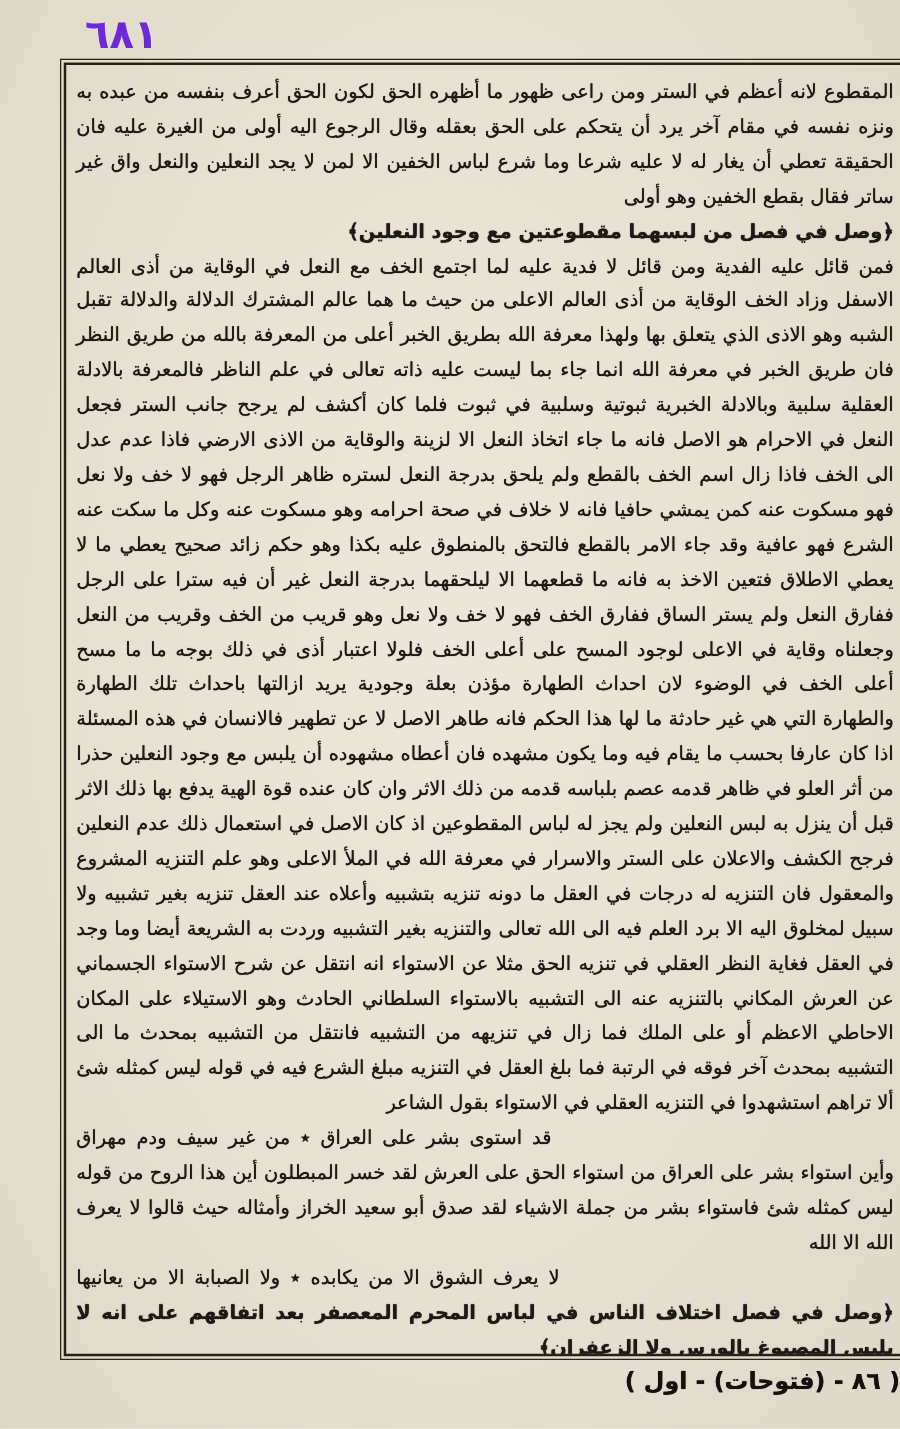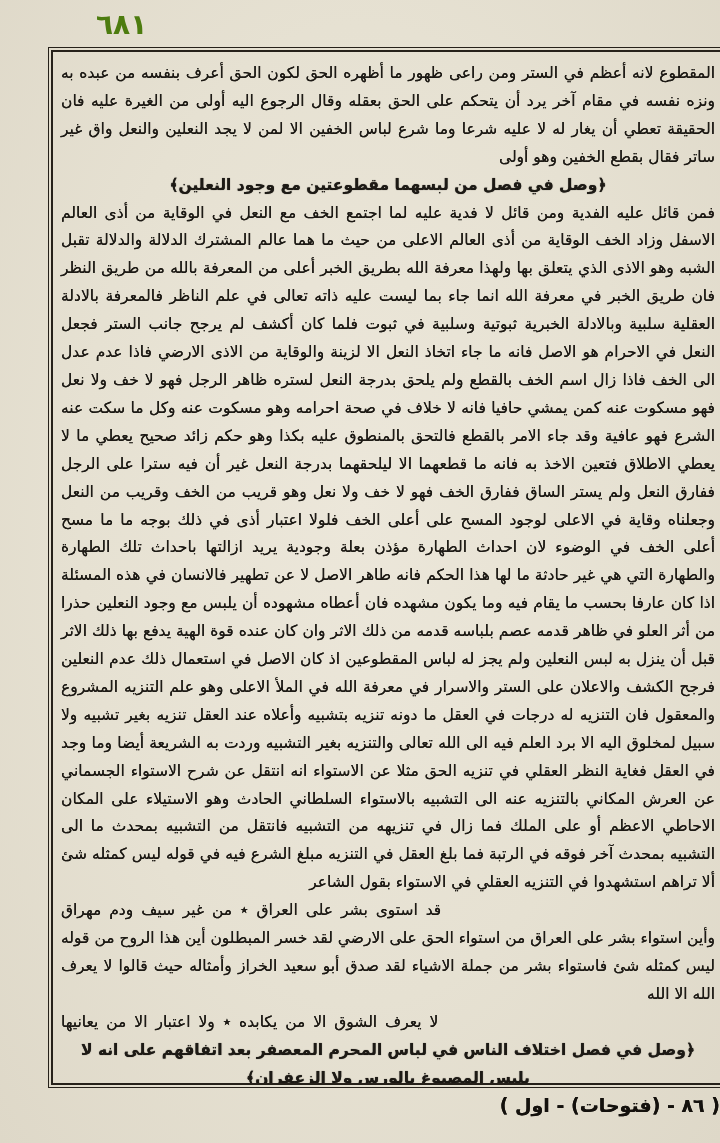--- a/index.html
+++ b/index.html
@@ -11,25 +11,25 @@
     width: 720px;
     height: 1143px;
     background: radial-gradient(ellipse at 50% 45%, #ece7da 0%, #e6e1d2 55%, #ded8c8 100%);
     font-family: "DejaVu Sans", sans-serif;
     color: #1d1a15;
     overflow: hidden;
   }
   .page-number {
     position: absolute;
     top: 8px;
-    left: 96px;
-    font-size: 28px;
+    left: 68px;
+    font-size: 32px;
     font-weight: bold;
     letter-spacing: 1px;
-    color: #4d7c0f;
+    color: #6d28d9;
   }
   .frame-outer {
     position: absolute;
     left: 48px;
     top: 47px;
     width: 680px;
     height: 1041px;
     border: 1px solid #26211a;
     box-sizing: border-box;
     background: transparent;
@@ -44,21 +44,20 @@
   .page-text {
     padding: 8px 8px 0 8px;
     font-size: 15.5px;
     line-height: 27.9px;
     text-align: justify;
     text-justify: inter-word;
     text-shadow: 0 0 0.6px currentColor;
   }
   .block { margin: 0; }
   .block.heading {
-    text-align: center;
     font-weight: bold;
     text-shadow: 0 0 0.8px currentColor;
   }
   .block.verse {
     text-align: left;
     word-spacing: 3px;
   }
   .page-footer {
     position: absolute;
     top: 1094px;
@@ -76,20 +75,20 @@
 
 <div class="page-number">٦٨١</div>
 
 <div class="frame-outer">
   <div class="frame-inner">
     <div class="page-text">
         <div class="block paragraph">المقطوع لانه أعظم في الستر ومن راعى ظهور ما أظهره الحق لكون الحق أعرف بنفسه من عبده به ونزه نفسه في مقام آخر يرد أن يتحكم على الحق بعقله وقال الرجوع اليه أولى من الغيرة عليه فان الحقيقة تعطي أن يغار له لا عليه شرعا وما شرع لباس الخفين الا لمن لا يجد النعلين والنعل واق غير ساتر فقال بقطع الخفين وهو أولى</div>
         <div class="block heading">﴿وصل في فصل من لبسهما مقطوعتين مع وجود النعلين﴾</div>
         <div class="block paragraph">فمن قائل عليه الفدية ومن قائل لا فدية عليه لما اجتمع الخف مع النعل في الوقاية من أذى العالم الاسفل وزاد الخف الوقاية من أذى العالم الاعلى من حيث ما هما عالم المشترك الدلالة والدلالة تقبل الشبه وهو الاذى الذي يتعلق بها ولهذا معرفة الله بطريق الخبر أعلى من المعرفة بالله من طريق النظر فان طريق الخبر في معرفة الله انما جاء بما ليست عليه ذاته تعالى في علم الناظر فالمعرفة بالادلة العقلية سلبية وبالادلة الخبرية ثبوتية وسلبية في ثبوت فلما كان أكشف لم يرجح جانب الستر فجعل النعل في الاحرام هو الاصل فانه ما جاء اتخاذ النعل الا لزينة والوقاية من الاذى الارضي فاذا عدم عدل الى الخف فاذا زال اسم الخف بالقطع ولم يلحق بدرجة النعل لستره ظاهر الرجل فهو لا خف ولا نعل فهو مسكوت عنه كمن يمشي حافيا فانه لا خلاف في صحة احرامه وهو مسكوت عنه وكل ما سكت عنه الشرع فهو عافية وقد جاء الامر بالقطع فالتحق بالمنطوق عليه بكذا وهو حكم زائد صحيح يعطي ما لا يعطي الاطلاق فتعين الاخذ به فانه ما قطعهما الا ليلحقهما بدرجة النعل غير أن فيه سترا على الرجل ففارق النعل ولم يستر الساق ففارق الخف فهو لا خف ولا نعل وهو قريب من الخف وقريب من النعل وجعلناه وقاية في الاعلى لوجود المسح على أعلى الخف فلولا اعتبار أذى في ذلك بوجه ما ما مسح أعلى الخف في الوضوء لان احداث الطهارة مؤذن بعلة وجودية يريد ازالتها باحداث تلك الطهارة والطهارة التي هي غير حادثة ما لها هذا الحكم فانه طاهر الاصل لا عن تطهير فالانسان في هذه المسئلة اذا كان عارفا بحسب ما يقام فيه وما يكون مشهده فان أعطاه مشهوده أن يلبس مع وجود النعلين حذرا من أثر العلو في ظاهر قدمه عصم بلباسه قدمه من ذلك الاثر وان كان عنده قوة الهية يدفع بها ذلك الاثر قبل أن ينزل به لبس النعلين ولم يجز له لباس المقطوعين اذ كان الاصل في استعمال ذلك عدم النعلين فرجح الكشف والاعلان على الستر والاسرار في معرفة الله في الملأ الاعلى وهو علم التنزيه المشروع والمعقول فان التنزيه له درجات في العقل ما دونه تنزيه بتشبيه وأعلاه عند العقل تنزيه بغير تشبيه ولا سبيل لمخلوق اليه الا برد العلم فيه الى الله تعالى والتنزيه بغير التشبيه وردت به الشريعة أيضا وما وجد في العقل فغاية النظر العقلي في تنزيه الحق مثلا عن الاستواء انه انتقل عن شرح الاستواء الجسماني عن العرش المكاني بالتنزيه عنه الى التشبيه بالاستواء السلطاني الحادث وهو الاستيلاء على المكان الاحاطي الاعظم أو على الملك فما زال في تنزيهه من التشبيه فانتقل من التشبيه بمحدث ما الى التشبيه بمحدث آخر فوقه في الرتبة فما بلغ العقل في التنزيه مبلغ الشرع فيه في قوله ليس كمثله شئ ألا تراهم استشهدوا في التنزيه العقلي في الاستواء بقول الشاعر</div>
         <div class="block verse">قد استوى بشر على العراق ٭ من غير سيف ودم مهراق</div>
-        <div class="block paragraph">وأين استواء بشر على العراق من استواء الحق على الارضي لقد خسر المبطلون أين هذا الروح من قوله ليس كمثله شئ فاستواء بشر من جملة الاشياء لقد صدق أبو سعيد الخراز وأمثاله حيث قالوا لا يعرف الله الا الله</div>
-        <div class="block verse">لا يعرف الشوق الا من يكابده ٭ ولا اعتبار الا من يعانيها</div>
+        <div class="block paragraph">وأين استواء بشر على العراق من استواء الحق على العرش لقد خسر المبطلون أين هذا الروح من قوله ليس كمثله شئ فاستواء بشر من جملة الاشياء لقد صدق أبو سعيد الخراز وأمثاله حيث قالوا لا يعرف الله الا الله</div>
+        <div class="block verse">لا يعرف الشوق الا من يكابده ٭ ولا الصبابة الا من يعانيها</div>
         <div class="block heading">﴿وصل في فصل اختلاف الناس في لباس المحرم المعصفر بعد اتفاقهم على انه لا يلبس المصبوغ بالورس ولا الزعفران﴾</div>
       </div>
   </div>
 </div>
 
 <div class="page-footer">( ٨٦ - (فتوحات) - اول )</div>
 
 </body></html>

